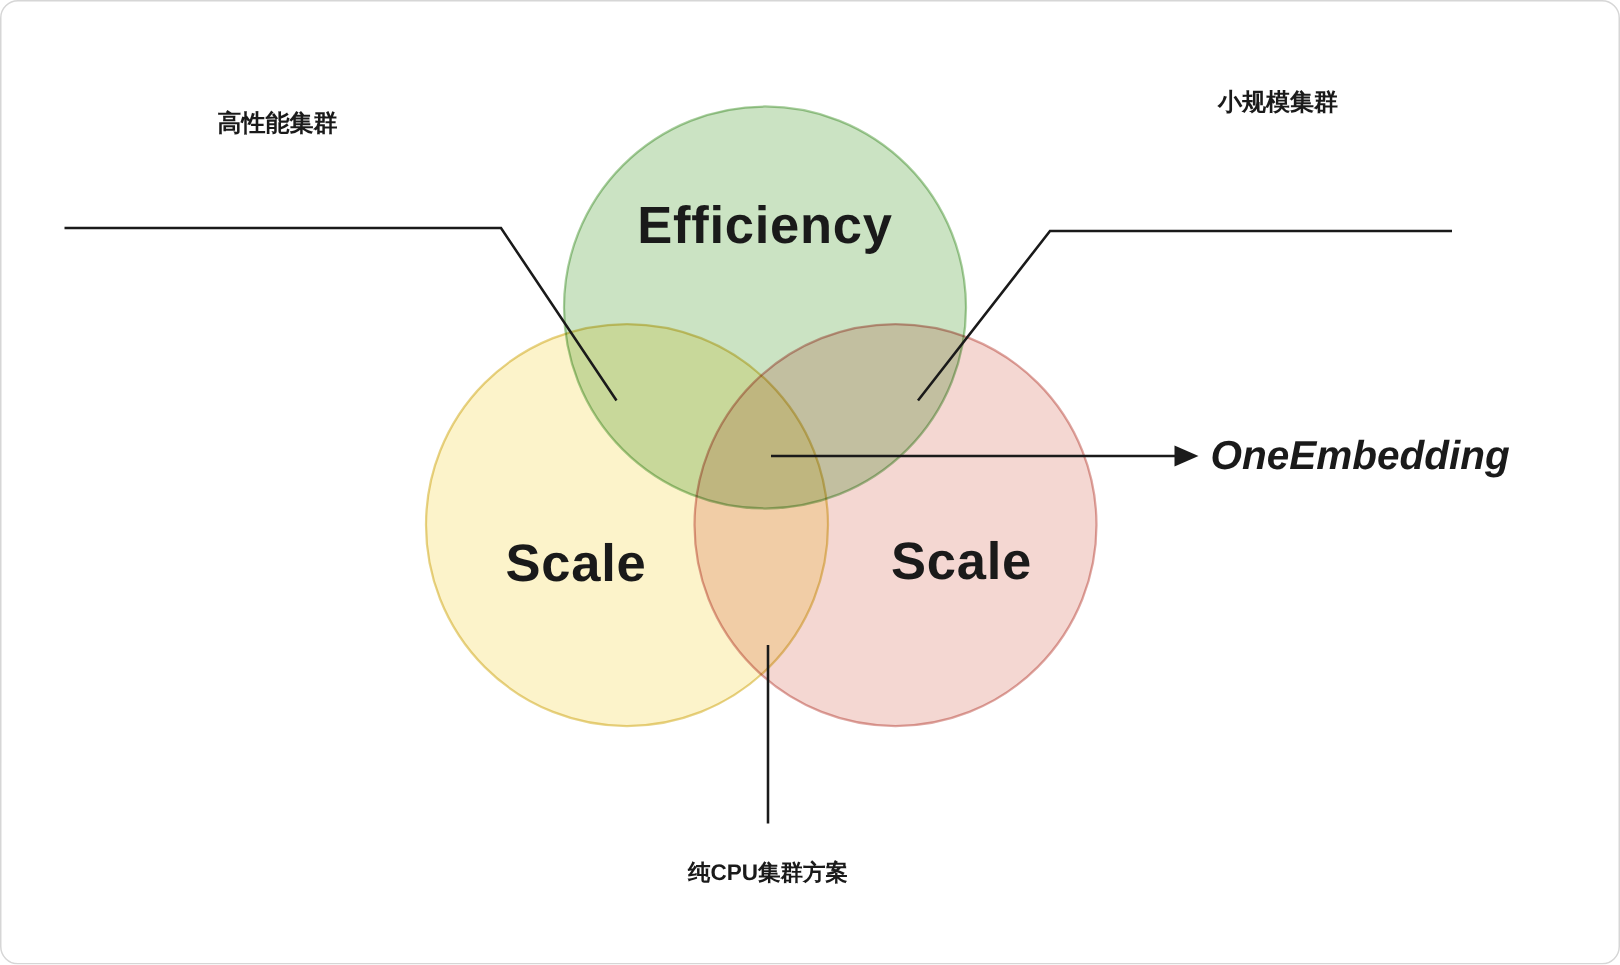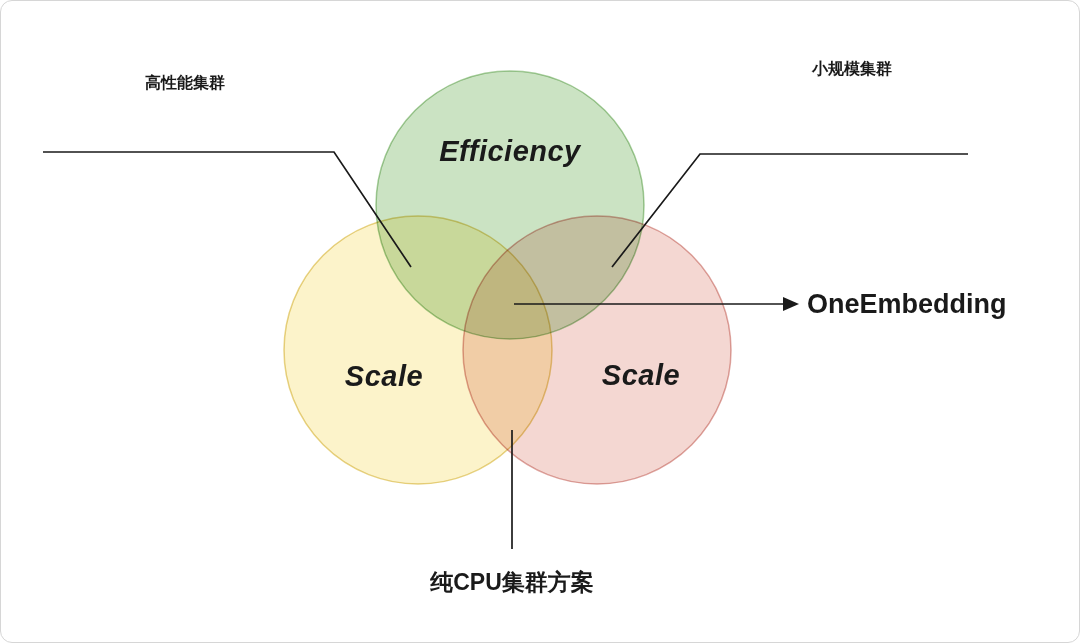--- a/index.html
+++ b/index.html
@@ -28,36 +28,35 @@
   }
   .label {
     position: absolute;
     font-weight: bold;
     color: #1a1a1a;
     text-align: center;
     white-space: nowrap;
     transform: translate(-50%, -50%);
   }
   .circle-label {
-    font-size: 29px;
+    font-size: 35px;
     letter-spacing: 0.5px;
-    font-style: italic;
   }
   .annot {
     font-size: 16px;
     line-height: 1.5;
     transform: translate(-50%, 0);
   }
   .one-embedding {
     font-size: 27px;
     transform: translate(0, -50%);
     text-align: left;
   }
   .bottom-label {
-    font-size: 23px;
+    font-size: 15px;
   }
 </style>
 </head>
 <body>
 
 <div class="canvas">
 
   <svg class="venn-svg" width="1080" height="643" viewBox="0 0 1080 643">
 
     <g>
@@ -86,17 +85,17 @@
   <div class="label circle-label" style="left:640px; top:374px;">Scale</div>
 
   <div class="label annot" style="left:184px; top:70px; transform:translate(-50%,0);">
     <div>高性能集群</div>
   </div>
 
   <div class="label annot" style="left:851px; top:56px; transform:translate(-50%,0);text-align:right;">
     <div>小规模集群</div>
   </div>
 
-  <div class="label one-embedding" style="left:806px; top:303px;">OneEmbedding</div>
+  <div class="label one-embedding" style="left:806px; top:303px;font-style:italic;">OneEmbedding</div>
 
   <div class="label bottom-label" style="left:511px; top:581px;">纯CPU集群方案</div>
 
 </div>
 
 </body></html>

